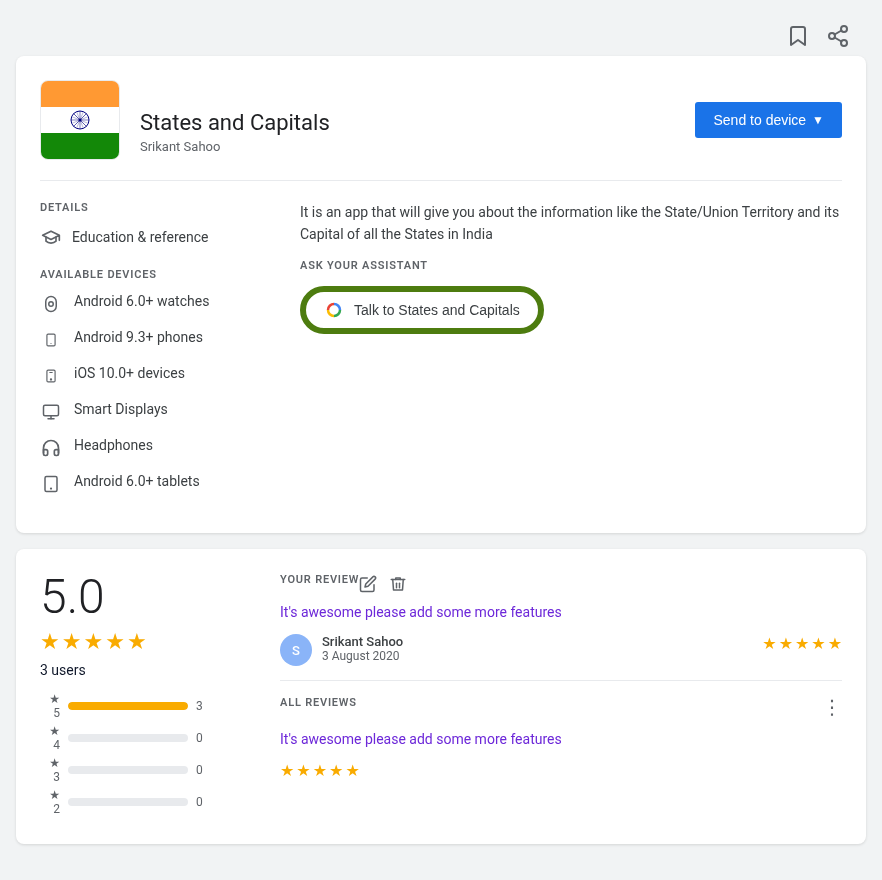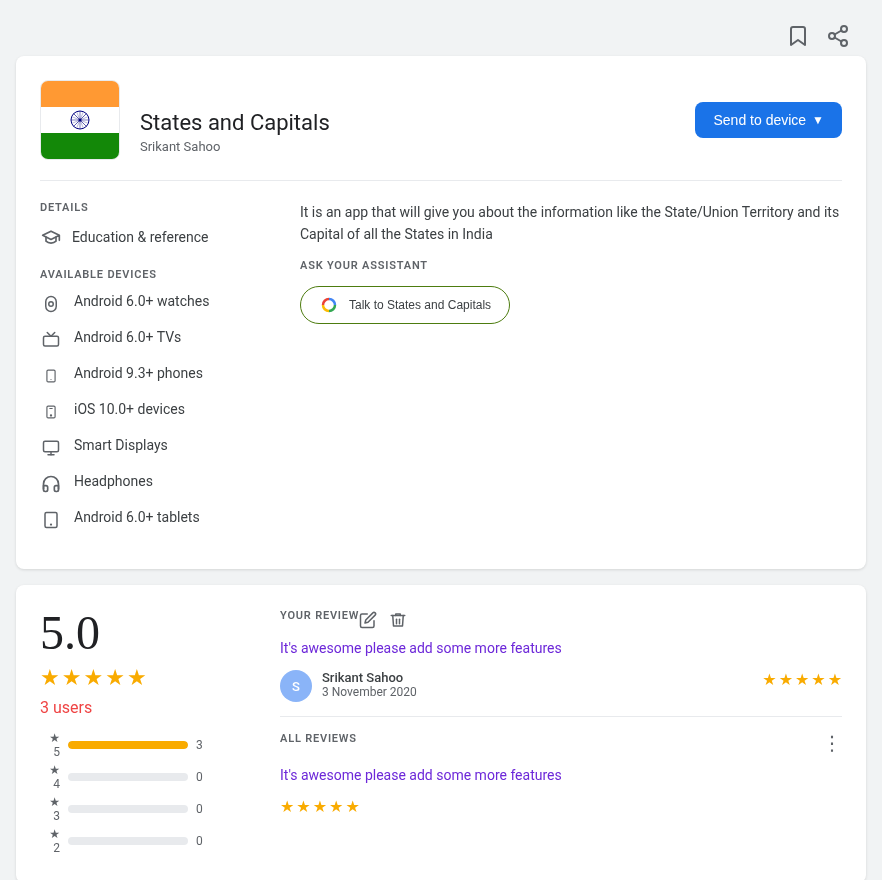--- a/index.html
+++ b/index.html
@@ -12,53 +12,53 @@
     .top-icon-btn { background: none; border: none; cursor: pointer; color: #5f6368; }
 
     
     .card { background: #fff; border-radius: 8px; padding: 24px; margin-bottom: 16px; box-shadow: 0 1px 3px rgba(0,0,0,0.12); }
 
     
     .app-header { display: flex; align-items: center; gap: 20px; }
     .app-info { flex: 1; }
     .app-title { font-size: 22px; font-weight: 400; color: #202124; margin-top: 24px; }
     .app-author { font-size: 13px; color: #5f6368; margin-top: 4px; }
-    .send-btn { background: #1a73e8; color: #fff; border: none; border-radius: 8px; padding: 10px 18px; font-size: 14px; cursor: pointer; display: flex; align-items: center; gap: 6px; white-space: nowrap; }
+    .send-btn { background: #1a73e8; color: #fff; border: none; border-radius: 3px; padding: 10px 18px; font-size: 14px; cursor: pointer; display: flex; align-items: center; gap: 6px; white-space: nowrap; }
     .send-btn .arrow { font-size: 12px; }
 
     .divider { border: none; border-top: 1px solid #e8eaed; margin: 20px 0; }
 
     
     .details-layout { display: flex; gap: 20px; }
     .left-col { width: 240px; flex-shrink: 0; }
     .right-col { flex: 1; }
 
     .section-label { font-size: 11px; font-weight: 600; color: #5f6368; letter-spacing: 0.8px; margin-bottom: 12px; text-transform: uppercase; }
 
     .device-item { display: flex; align-items: flex-start; gap: 12px; margin-bottom: 14px; font-size: 14px; color: #3c4043; }
     .device-icon { width: 22px; height: 22px; display: flex; align-items: center; justify-content: center; color: #5f6368; flex-shrink: 0; }
 
     .category-item { display: flex; align-items: center; gap: 10px; margin-bottom: 12px; font-size: 14px; color: #3c4043; }
 
     
     .ask-label { font-size: 11px; font-weight: 600; color: #5f6368; letter-spacing: 0.8px; text-transform: uppercase; margin-bottom: 14px; }
     .description { font-size: 14px; color: #3c4043; line-height: 1.6; margin-bottom: 13px; }
 
-    .assistant-btn { display: inline-flex; align-items: center; gap: 10px; border: 1px solid #4d7c0f; border-radius: 24px; padding: 8px 18px; background: #fff; cursor: pointer; font-size: 12px; color: #3c4043; }
+    .assistant-btn { display: inline-flex; align-items: center; gap: 10px; border: 6px solid #4d7c0f; border-radius: 24px; padding: 8px 18px; background: #fff; cursor: pointer; font-size: 14px; color: #3c4043; }
     .google-icon { width: 20px; height: 20px; }
 
     
     .rating-layout { display: flex; gap: 40px; }
     .rating-left { width: 200px; flex-shrink: 0; }
     .rating-right { flex: 1; }
 
-    .big-rating { font-size: 48px; font-weight: 300; color: #202124; line-height: 1; font-family: Liberation Serif, serif; }
+    .big-rating { font-size: 48px; font-weight: 300; color: #202124; line-height: 1; }
     .stars { display: flex; gap: 2px; margin: 8px 0; }
     .star { color: #f9ab00; font-size: 22px; }
-    .users-count { font-size: 16px; color: #ef4444; }
+    .users-count { font-size: 14px; color: #0f172a; }
 
     .rating-bar { display: flex; align-items: center; gap: 8px; margin: 4px 0; font-size: 12px; color: #5f6368; }
     .bar-label { width: 20px; text-align: right; }
     .bar-track { width: 120px; height: 8px; background: #e8eaed; border-radius: 4px; overflow: hidden; }
     .bar-fill { height: 100%; background: #f9ab00; border-radius: 4px; }
 
     .review-section-label { font-size: 11px; font-weight: 600; color: #5f6368; letter-spacing: 0.8px; text-transform: uppercase; margin-bottom: 10px; }
     .review-text { font-size: 14px; color: #6d28d9; margin-bottom: 14px; }
     .review-header { display: flex; align-items: flex-start; gap: 10px; margin-bottom: 8px; }
     .review-avatar { width: 32px; height: 32px; border-radius: 50%; background: #8ab4f8; flex-shrink: 0; overflow: hidden; display: flex; align-items: center; justify-content: center; font-size: 13px; color: #fff; font-weight: 500; }
@@ -165,29 +165,20 @@
           <div class="device-item">
             <div class="device-icon">
               <svg width="18" height="20" viewBox="0 0 24 24" fill="none" stroke="#5f6368" stroke-width="2" stroke-linecap="round" stroke-linejoin="round">
                 <rect x="5" y="2" width="14" height="20" rx="7"></rect>
                   <circle cx="12" cy="12" r="3"></circle>
               </svg>
             </div>
             <span>Android 6.0+ watches</span>
           </div>
 
-          <div class="device-item">
-            <div class="device-icon">
-              <svg width="20" height="18" viewBox="0 0 24 24" fill="none" stroke="#5f6368" stroke-width="2" stroke-linecap="round" stroke-linejoin="round">
-                <rect x="2" y="7" width="20" height="13" rx="2"></rect>
-                  <path d="M17 2 12 7 7 2"></path>
-              </svg>
-            </div>
-            <span>Android 6.0+ TVs</span>
-          </div>
 
 
           <div class="device-item">
             <div class="device-icon">
               <svg width="14" height="20" viewBox="0 0 24 24" fill="none" stroke="#5f6368" stroke-width="2" stroke-linecap="round" stroke-linejoin="round">
                 <rect x="5" y="2" width="14" height="20" rx="2"></rect>
                 <line x1="12" y1="18" x2="12" y2="18"></line>
               </svg>
             </div>
             <span>Android 9.3+ phones</span>
@@ -332,21 +323,21 @@
             </button>
           </div>
         </div>
 
         <div class="review-text">It's awesome please add some more features</div>
 
         <div class="review-header">
           <div class="review-avatar">S</div>
           <div class="review-author-info">
             <div class="review-author-name">Srikant Sahoo</div>
-            <div class="review-date">3 November 2020</div>
+            <div class="review-date">3 August 2020</div>
           </div>
           <div class="review-stars">
             <span class="review-star">★</span>
             <span class="review-star">★</span>
             <span class="review-star">★</span>
             <span class="review-star">★</span>
             <span class="review-star">★</span>
           </div>
         </div>
 

